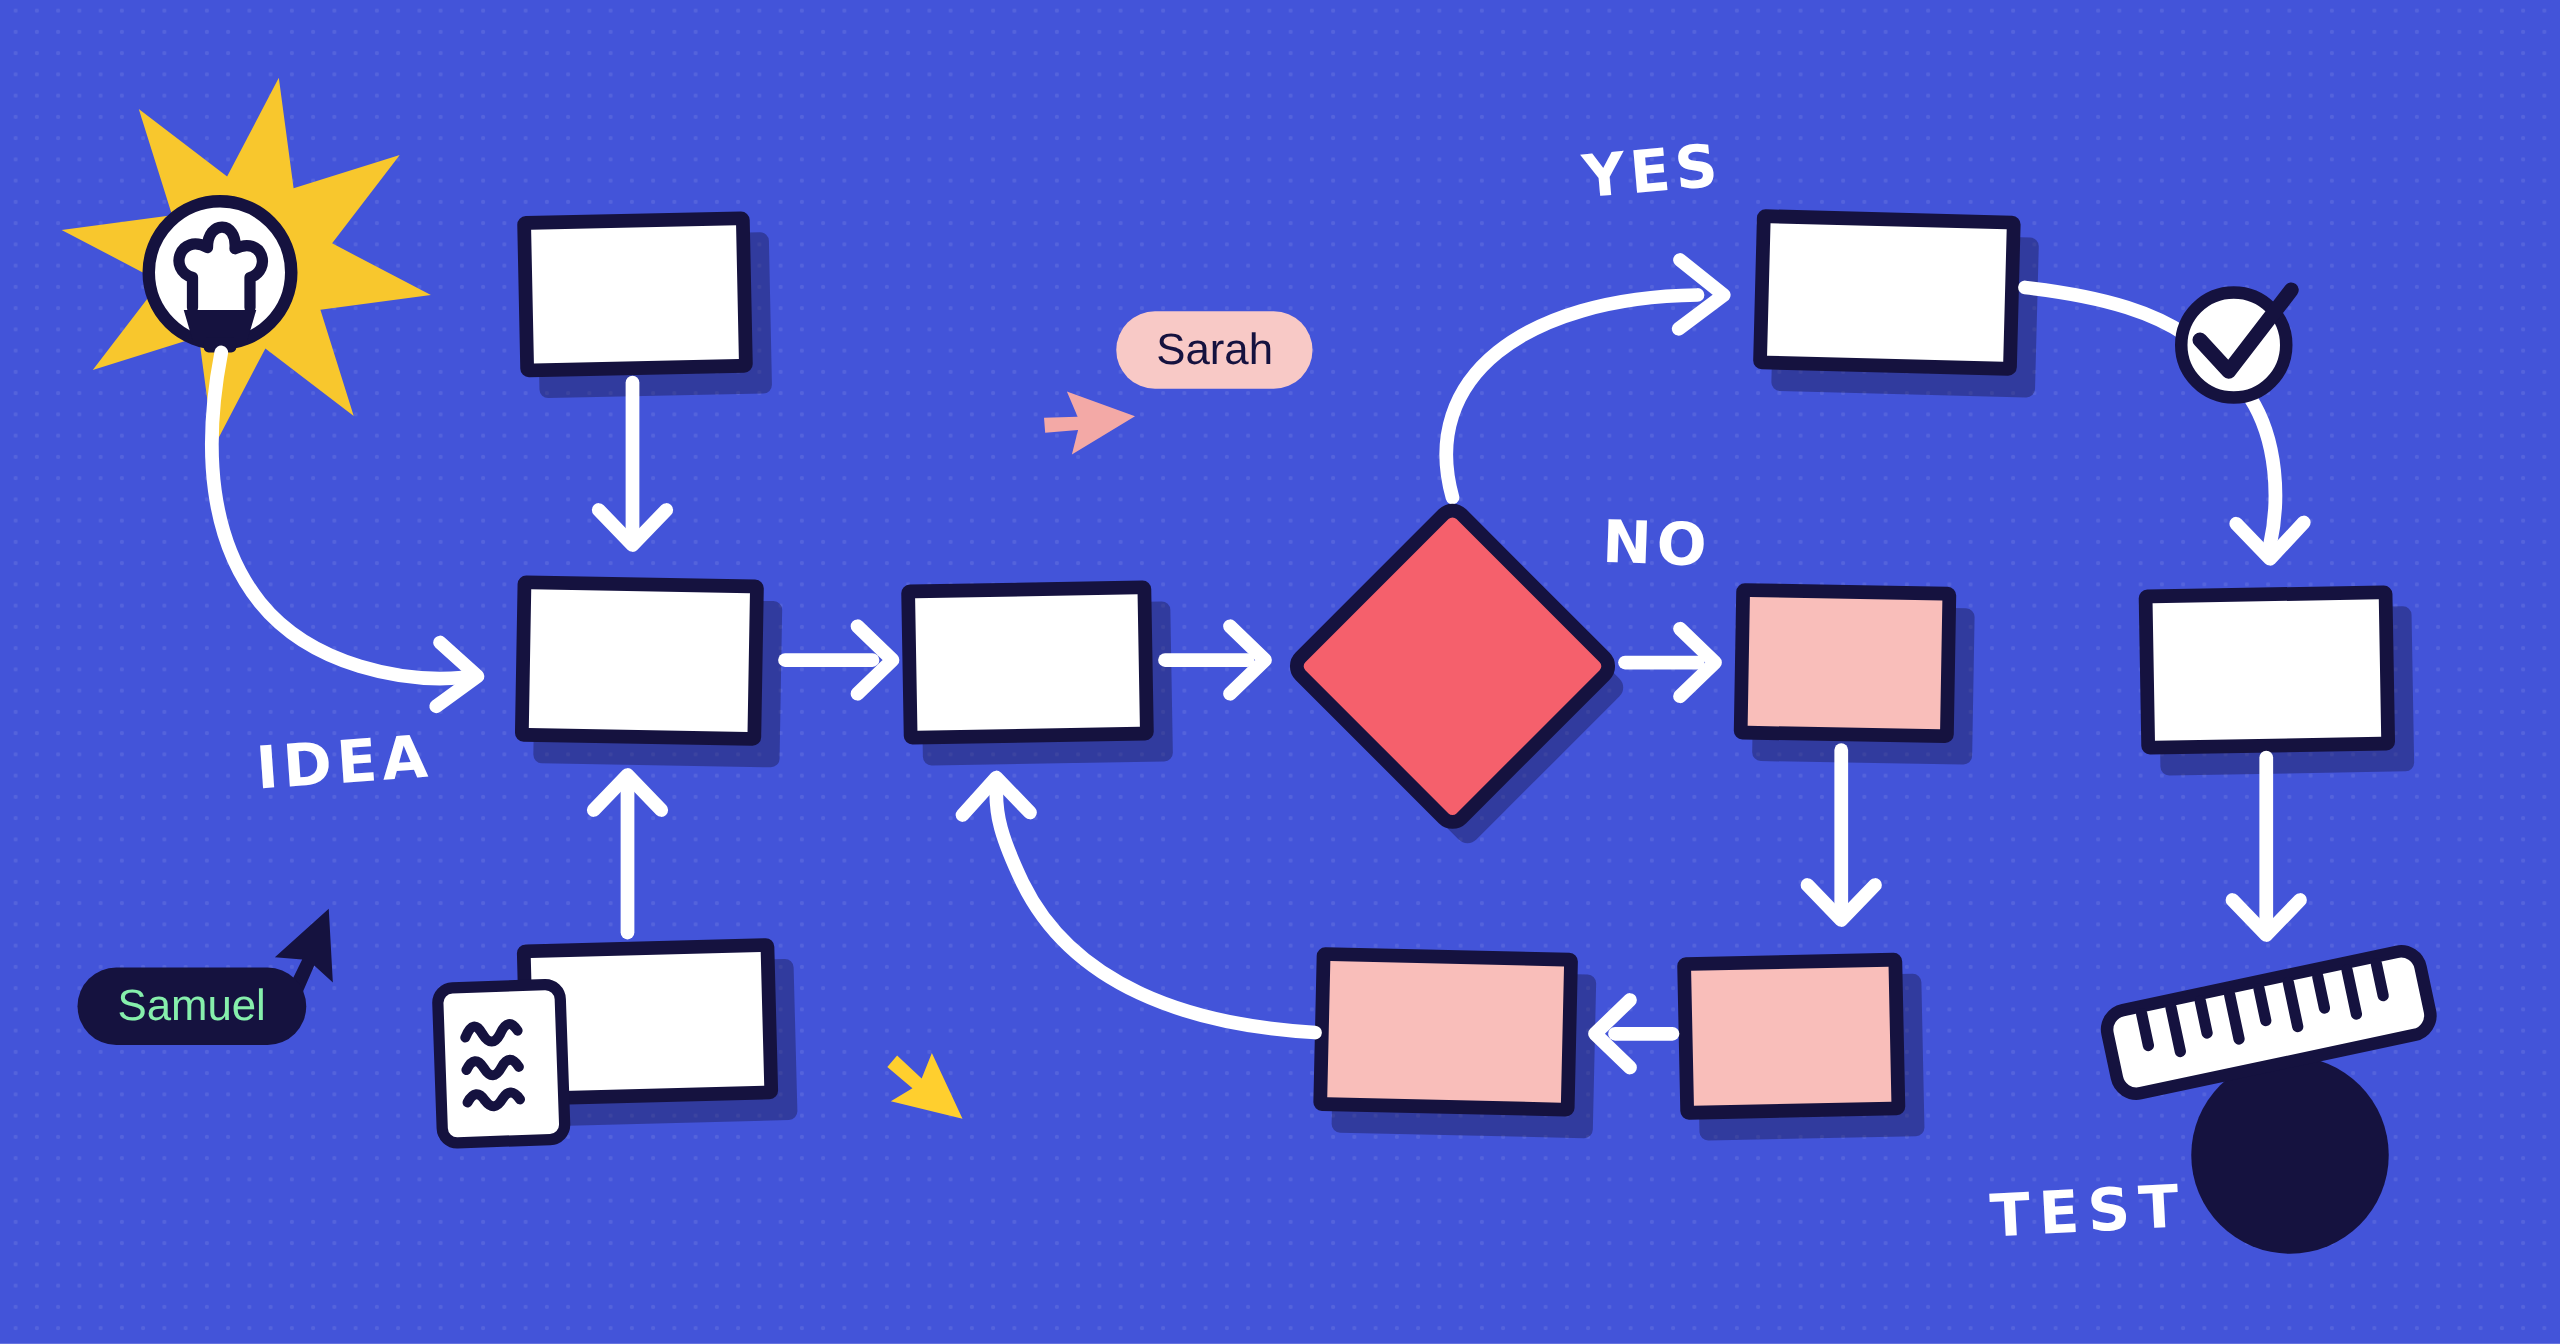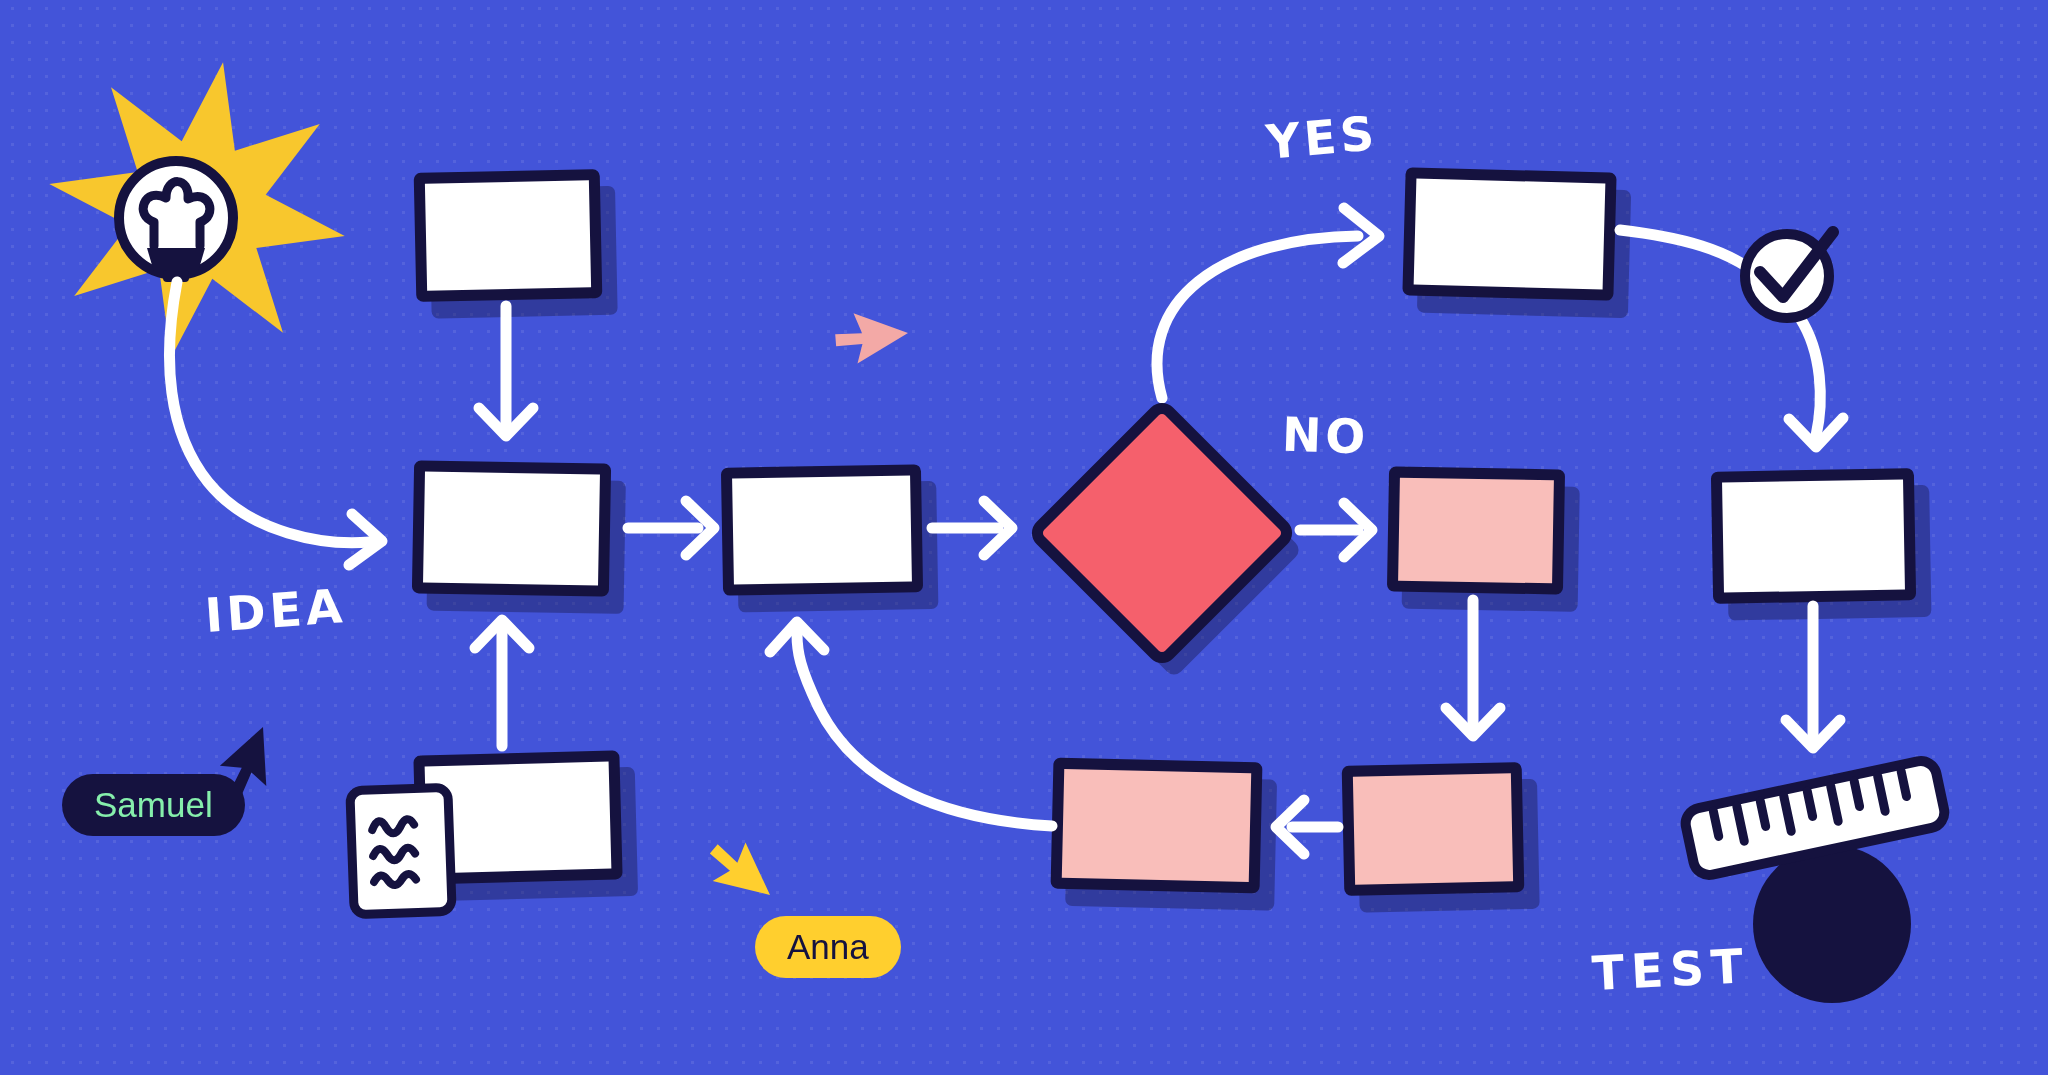--- a/index.html
+++ b/index.html
@@ -135,15 +135,15 @@
     <g transform="translate(770,895) rotate(155)">
       <path fill="#FFCF2E" d="M0,0 L0,58 L16,43 L26,68 L37,63 L26,39 L46,37 Z"></path>
     </g>
   </svg>
 
   <div class="hand" style="left:205px;top:583px;transform:rotate(-4deg);">IDEA</div>
   <div class="hand" style="left:1266px;top:110px;transform:rotate(-5deg);">YES</div>
   <div class="hand" style="left:1282px;top:408px;transform:rotate(2deg);">NO</div>
   <div class="hand" style="left:1592px;top:942px;transform:rotate(-3deg);letter-spacing:7px;">TEST</div>
 
+  <div class="pill sarah" style="left:893px;top:249px;">Sarah</div>
   <div class="pill samuel" style="left:62px;top:774px;">Samuel</div>
-  <div class="pill anna" style="left:755px;top:916px;">Anna</div>
 </div>
 
 </body></html>

